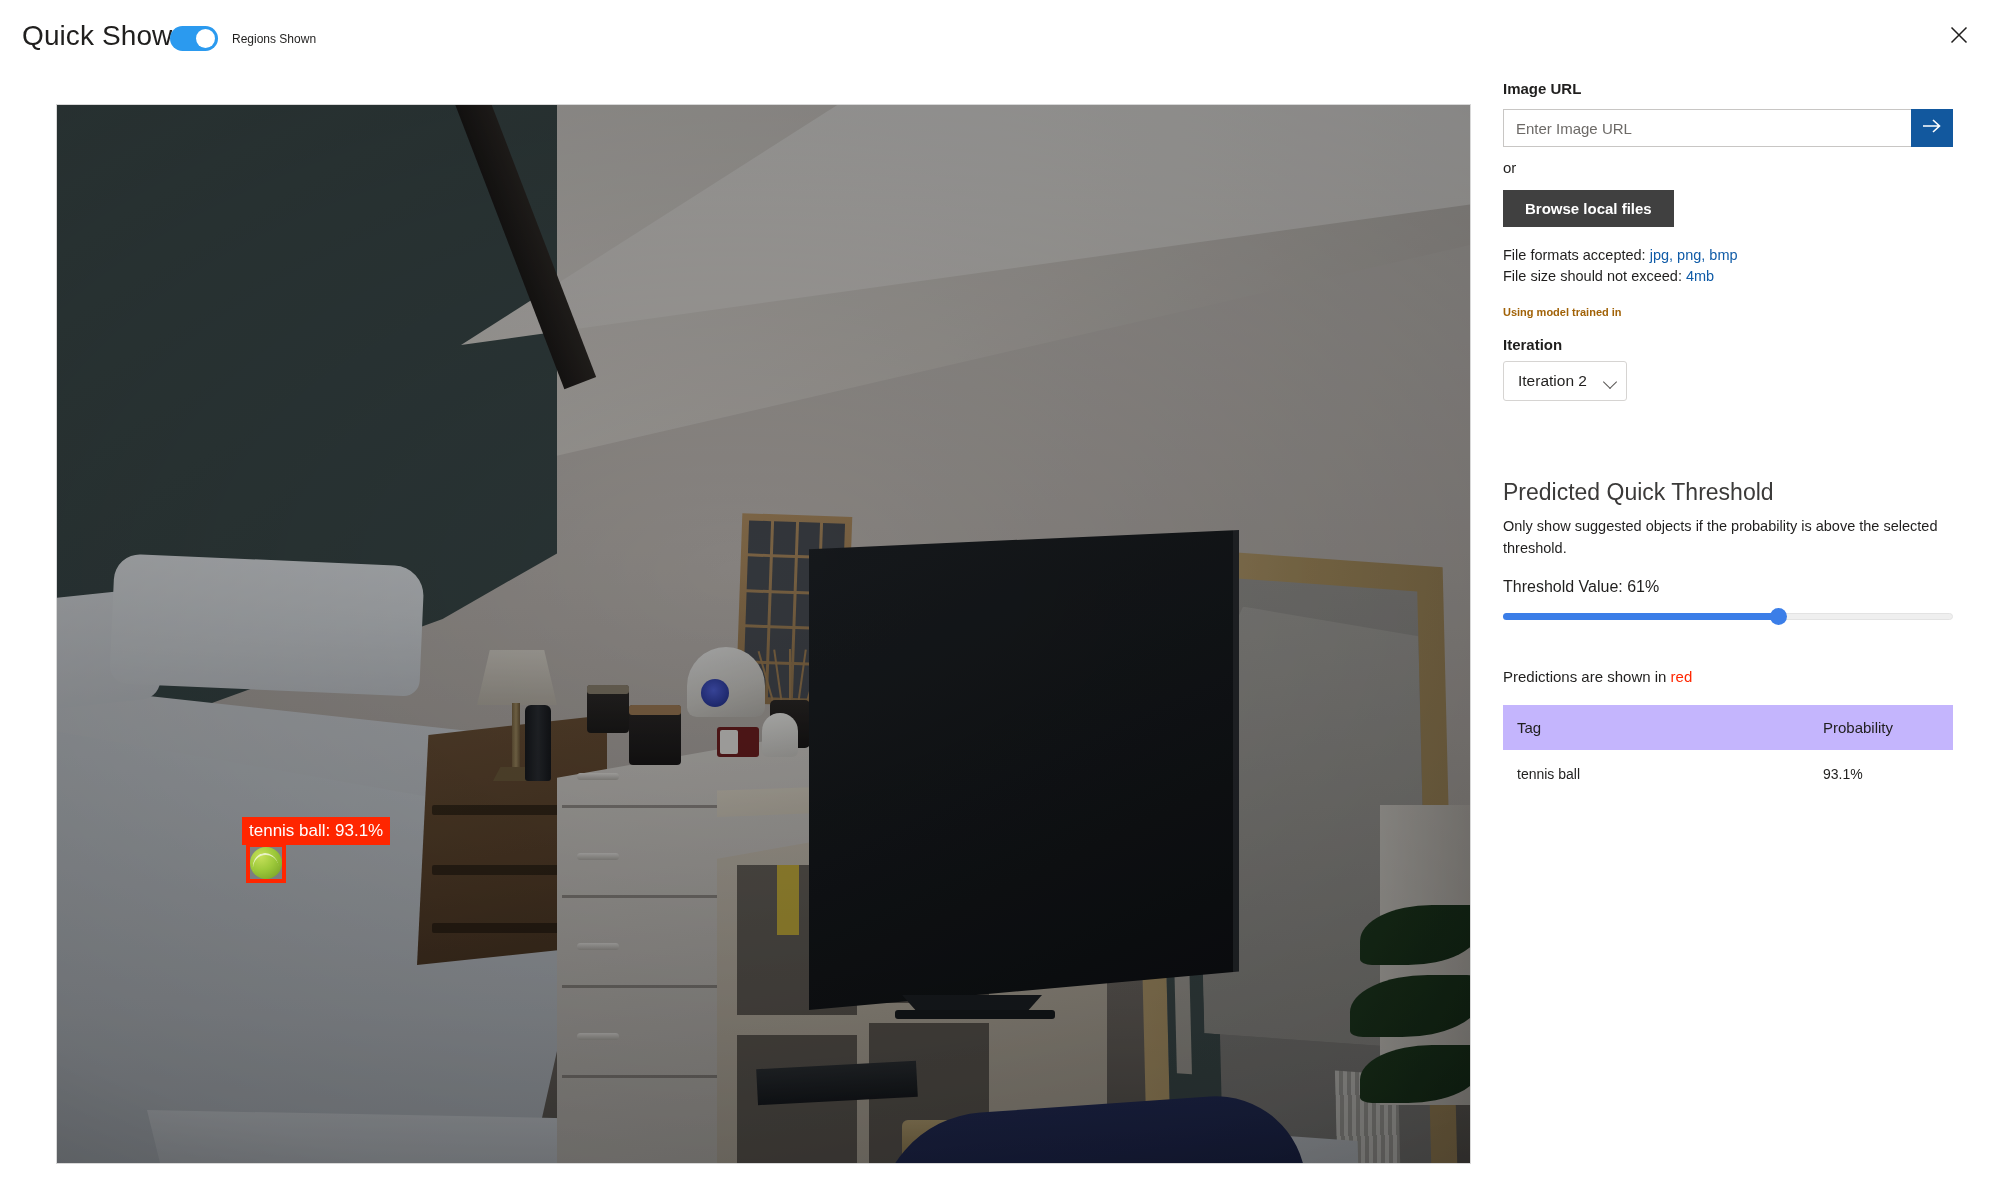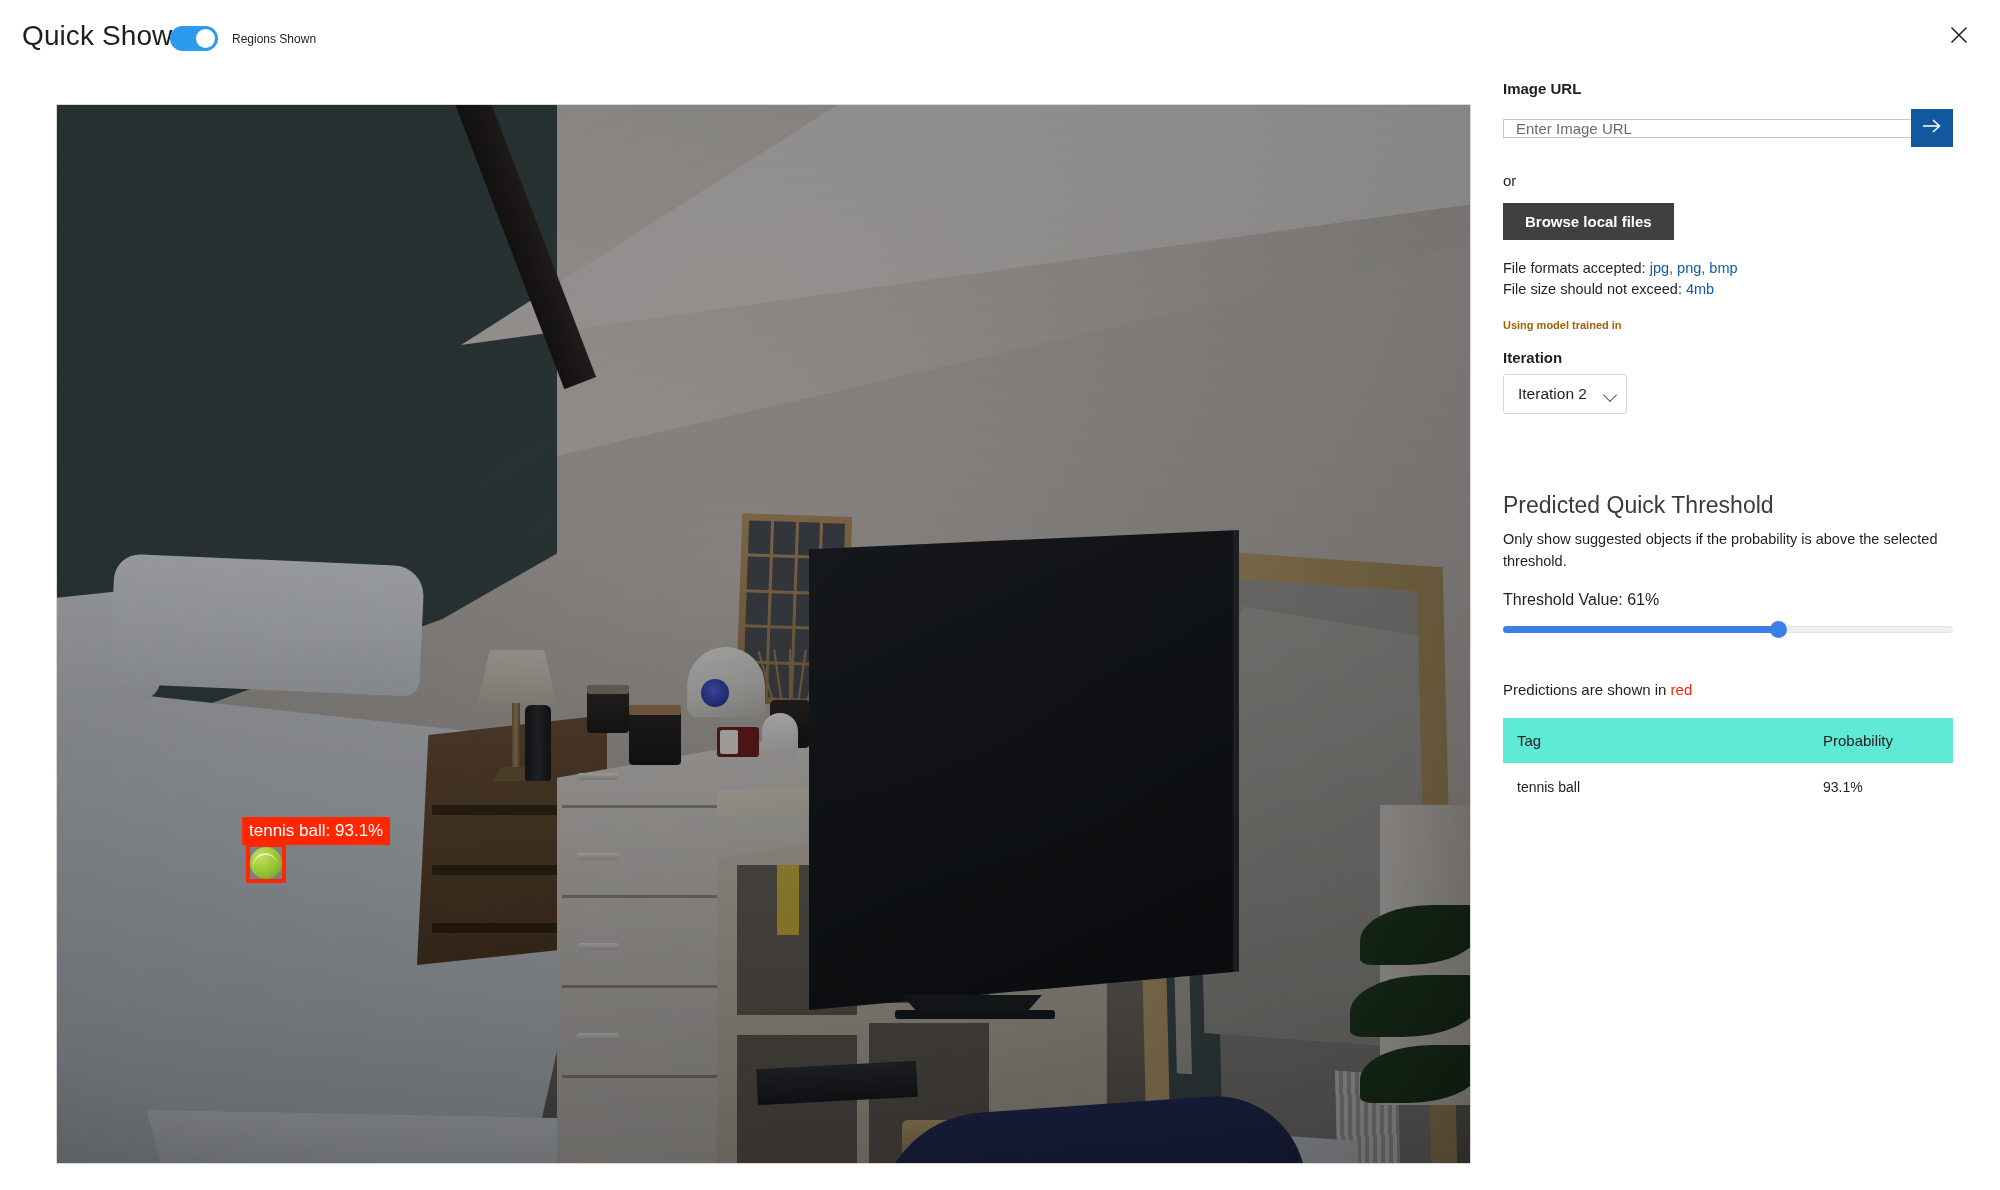--- a/index.html
+++ b/index.html
@@ -298,21 +298,21 @@
     background:radial-gradient(circle at 34% 30%, #c6e05a 0%, #9dc93a 45%, #6f9a22 100%);
   }
   .tennis-ball::after {
     content:""; position:absolute; left:2px; top:6px; width:26px; height:20px;
     border-top:2px solid #e9f2c6; border-radius:50%/70% 70% 0 0; transform:rotate(-12deg);
   }
 
   
   .panel { position:absolute; left:1503px; top:80px; width:450px; }
   .field-label { font-size:15px; font-weight:700; color:#201f1e; margin:0 0 12px 0; }
-  .url-row { display:flex; width:100%; height:38px; margin-bottom:25px;align-items:center; }
+  .url-row { display:flex; width:100%; height:38px; margin-bottom:12px; }
   .url-input {
     flex:1; border:1px solid #c8c6c4; border-right:none; background:#fff;
     padding:0 12px; font-size:15px; color:#201f1e;
     font-family:"Liberation Sans", sans-serif; outline:none;
   }
   .url-input::placeholder { color:#6d6a67; }
   .url-go {
     width:42px; height:38px; background:#12589e; border:1px solid #12589e;
     display:flex; align-items:center; justify-content:center; cursor:pointer;
   }
@@ -351,21 +351,21 @@
   }
   .slider .thumb {
     position:absolute; top:0; width:17px; height:17px; border-radius:50%;
     background:#3b7ee8; margin-left:-8px;
   }
   .pred-title { font-size:23px; color:#3b3a39; font-weight:400; margin:0 0 10px 0; }
   .pred-sub { font-size:15px; color:#201f1e; margin-bottom:20px; }
   .pred-sub .red { color:#ff2600; }
   table.preds { width:100%; border-collapse:collapse; }
   table.preds th {
-    background:#5eead4; text-align:left; font-size:15px; font-weight:400;
+    background:#c4b5fd; text-align:left; font-size:15px; font-weight:400;
     color:#201f1e; padding:14px 0 14px 14px;
   }
   table.preds th.right { padding-left:0; }
   table.preds td { font-size:14px; color:#201f1e; padding:16px 0 16px 14px; }
   table.preds td.right { padding-left:0;margin-top:9px; }
   .col-prob { width:130px; }
 </style>
 </head>
 <body>
 

